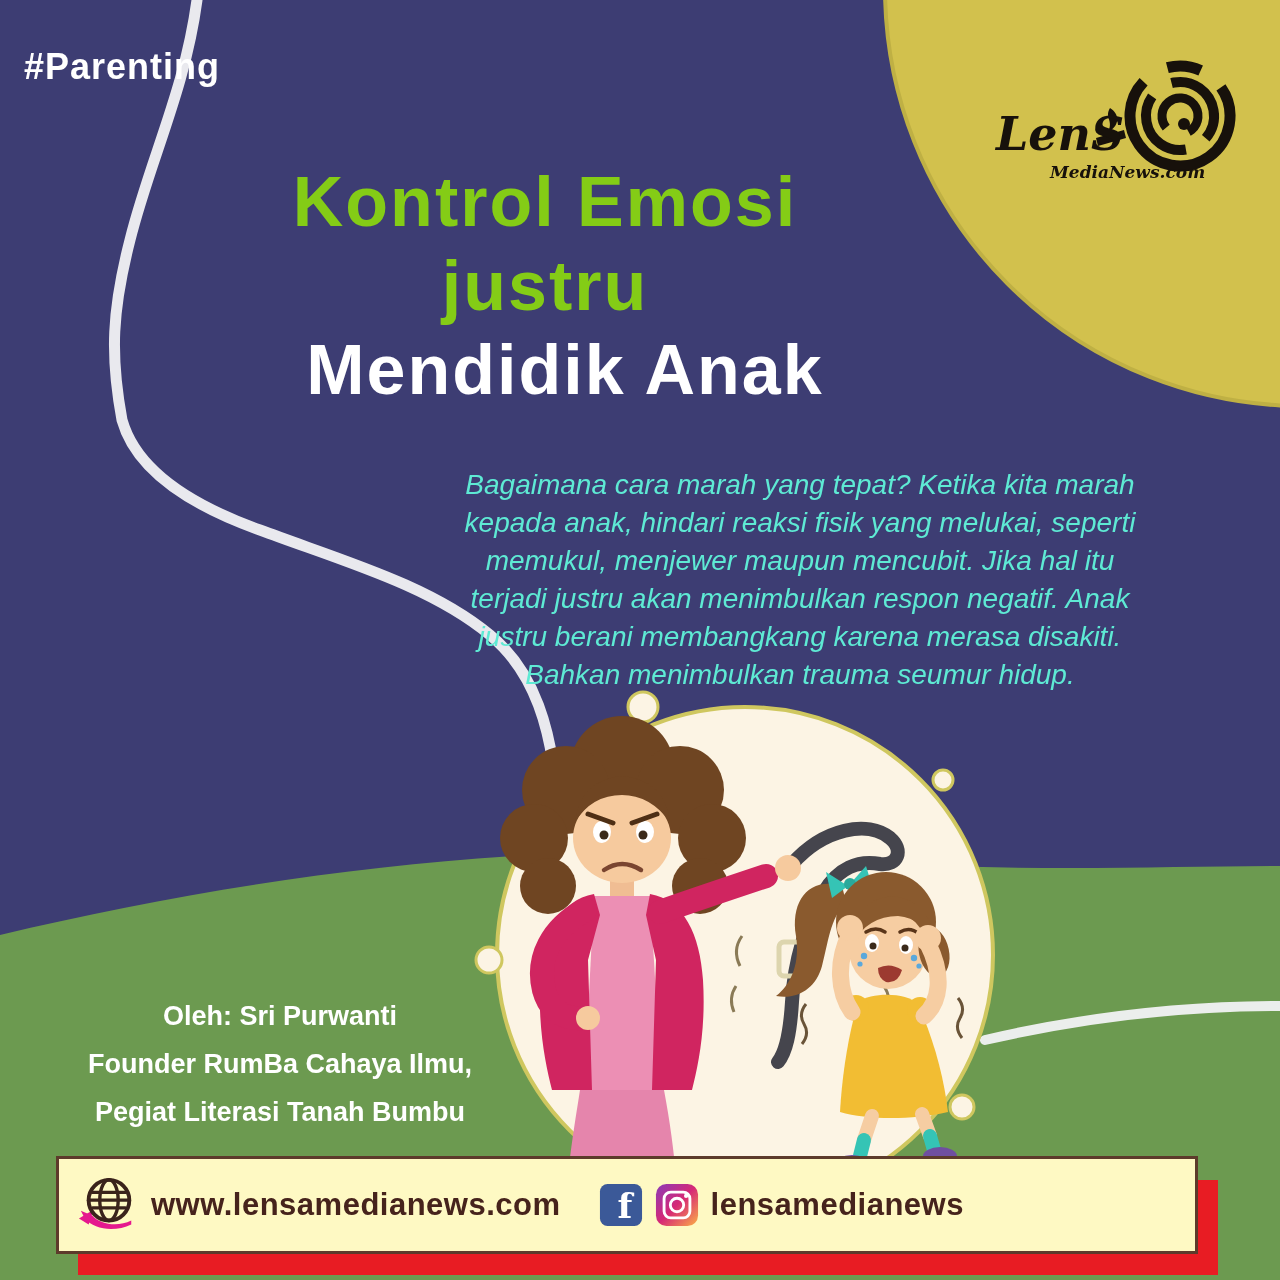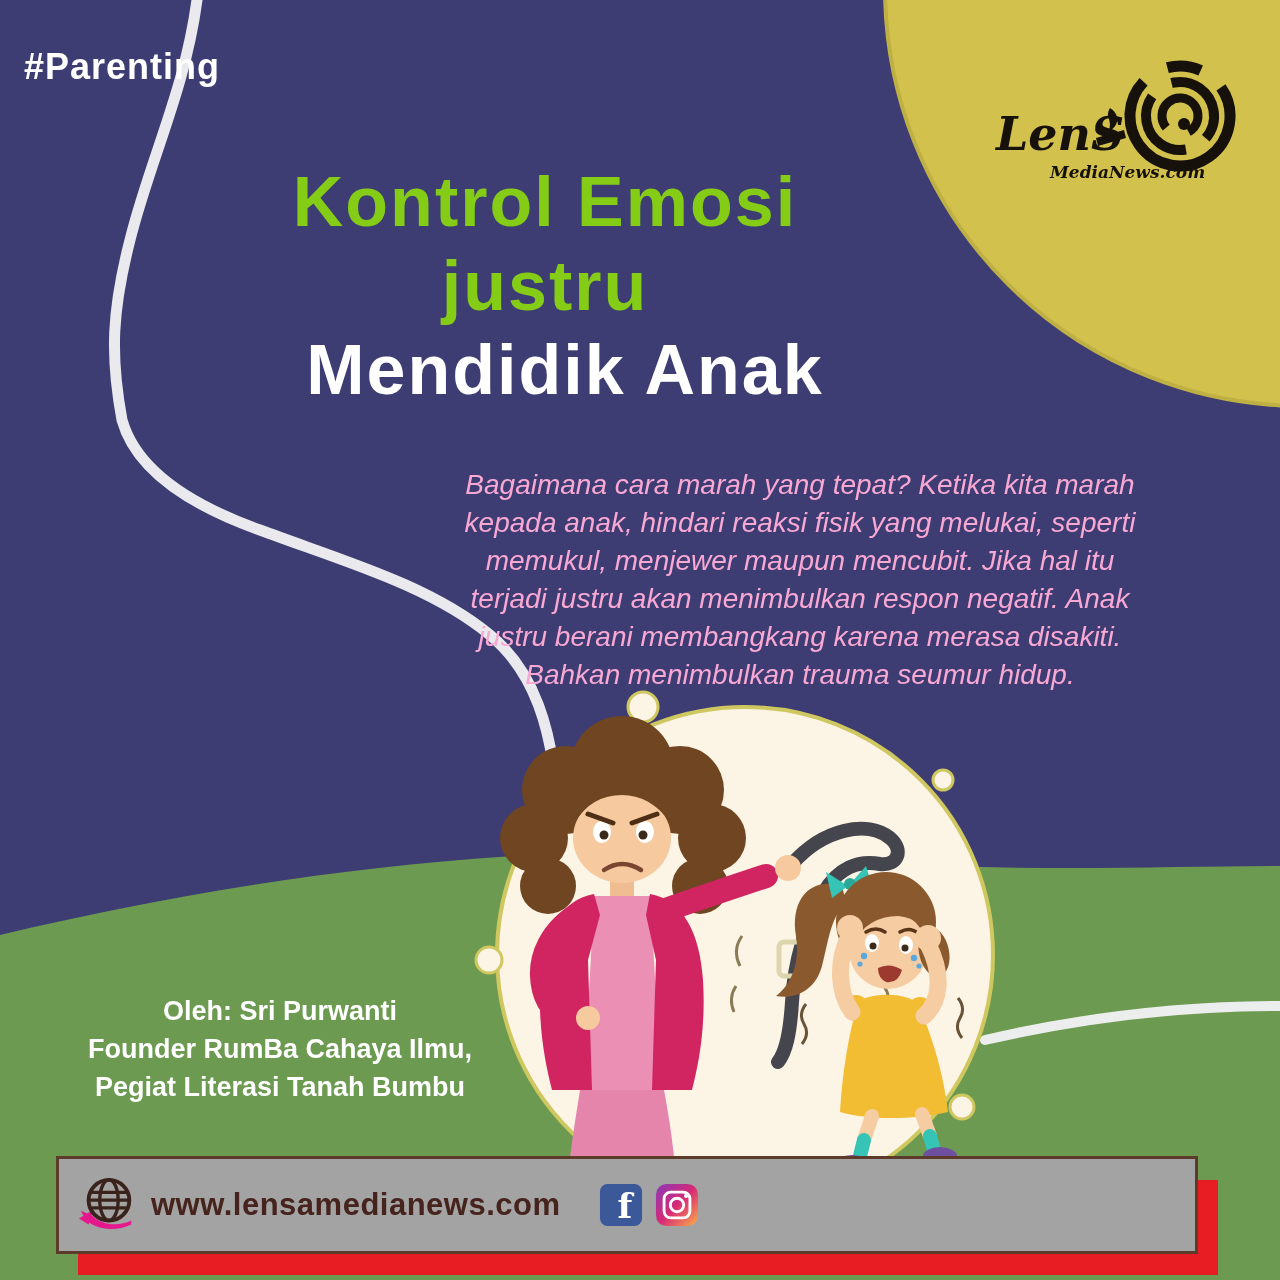--- a/index.html
+++ b/index.html
@@ -7,29 +7,29 @@
           background:#3d3d73;font-family:"Liberation Sans",sans-serif;}
   .bg{position:absolute;left:0;top:0;width:1280px;height:1280px;}
   .hashtag{position:absolute;left:24px;top:46px;font-size:36px;font-weight:bold;
            color:#ffffff;letter-spacing:1px;}
   .logo{position:absolute;left:988px;top:50px;width:250px;height:148px;}
   .title{position:absolute;left:0;top:160px;width:1090px;text-align:center;
          font-weight:bold;line-height:84px;letter-spacing:2px;}
   .t-yellow{color:#84cc16;font-size:70px;}
   .t-white{color:#ffffff;font-size:70px;padding-left:40px;}
   .body-text{position:absolute;left:390px;top:466px;width:820px;text-align:center;
-             font-style:italic;font-size:28px;line-height:38px;color:#f9a8d4;
+             font-style:italic;font-size:28px;line-height:38px;color:#5eead4;
              white-space:pre-line;}
   .author{position:absolute;left:20px;top:992px;width:520px;text-align:center;
-          font-weight:bold;font-size:27px;line-height:38px;color:#ffffff;
+          font-weight:bold;font-size:27px;line-height:48px;color:#ffffff;
           white-space:pre-line;}
   .footer-shadow{position:absolute;left:78px;top:1180px;width:1140px;height:95px;
                  background:#e81c23;}
   .footer{position:absolute;left:56px;top:1156px;width:1142px;height:98px;
-          background:#a3a3a3;border:3px solid #5d3b2b;box-sizing:border-box;
+          background:#fef9c3;border:3px solid #5d3b2b;box-sizing:border-box;
           display:flex;align-items:center;padding:0 18px;gap:12px;color:#46231c;}
   .f-text{font-size:31px;font-weight:bold;letter-spacing:.5px;white-space:nowrap;}
   .sp{margin-right:26px;}
 </style>
 </head>
 <body>
 
 <div class="canvas">
 
   <svg class="bg" viewBox="0 0 1280 1280">
@@ -194,15 +194,16 @@
           <stop offset="0" stop-color="#8a3ab9"></stop>
           <stop offset="0.5" stop-color="#d62976"></stop>
           <stop offset="1" stop-color="#fcaf45"></stop>
         </linearGradient>
       </defs>
       <rect x="1" y="1" width="44" height="44" rx="11" fill="url(#iggrad)"></rect>
       <rect x="9.5" y="9.5" width="27" height="27" rx="7" fill="none" stroke="#ffffff" stroke-width="3"></rect>
       <circle cx="23" cy="23" r="7" fill="none" stroke="#ffffff" stroke-width="3"></circle>
       <circle cx="32.5" cy="13.5" r="2.2" fill="#ffffff"></circle>
     </svg>
+    <span class="f-text">lensamedianews</span>
   </div>
 
 </div>
 
 </body></html>

